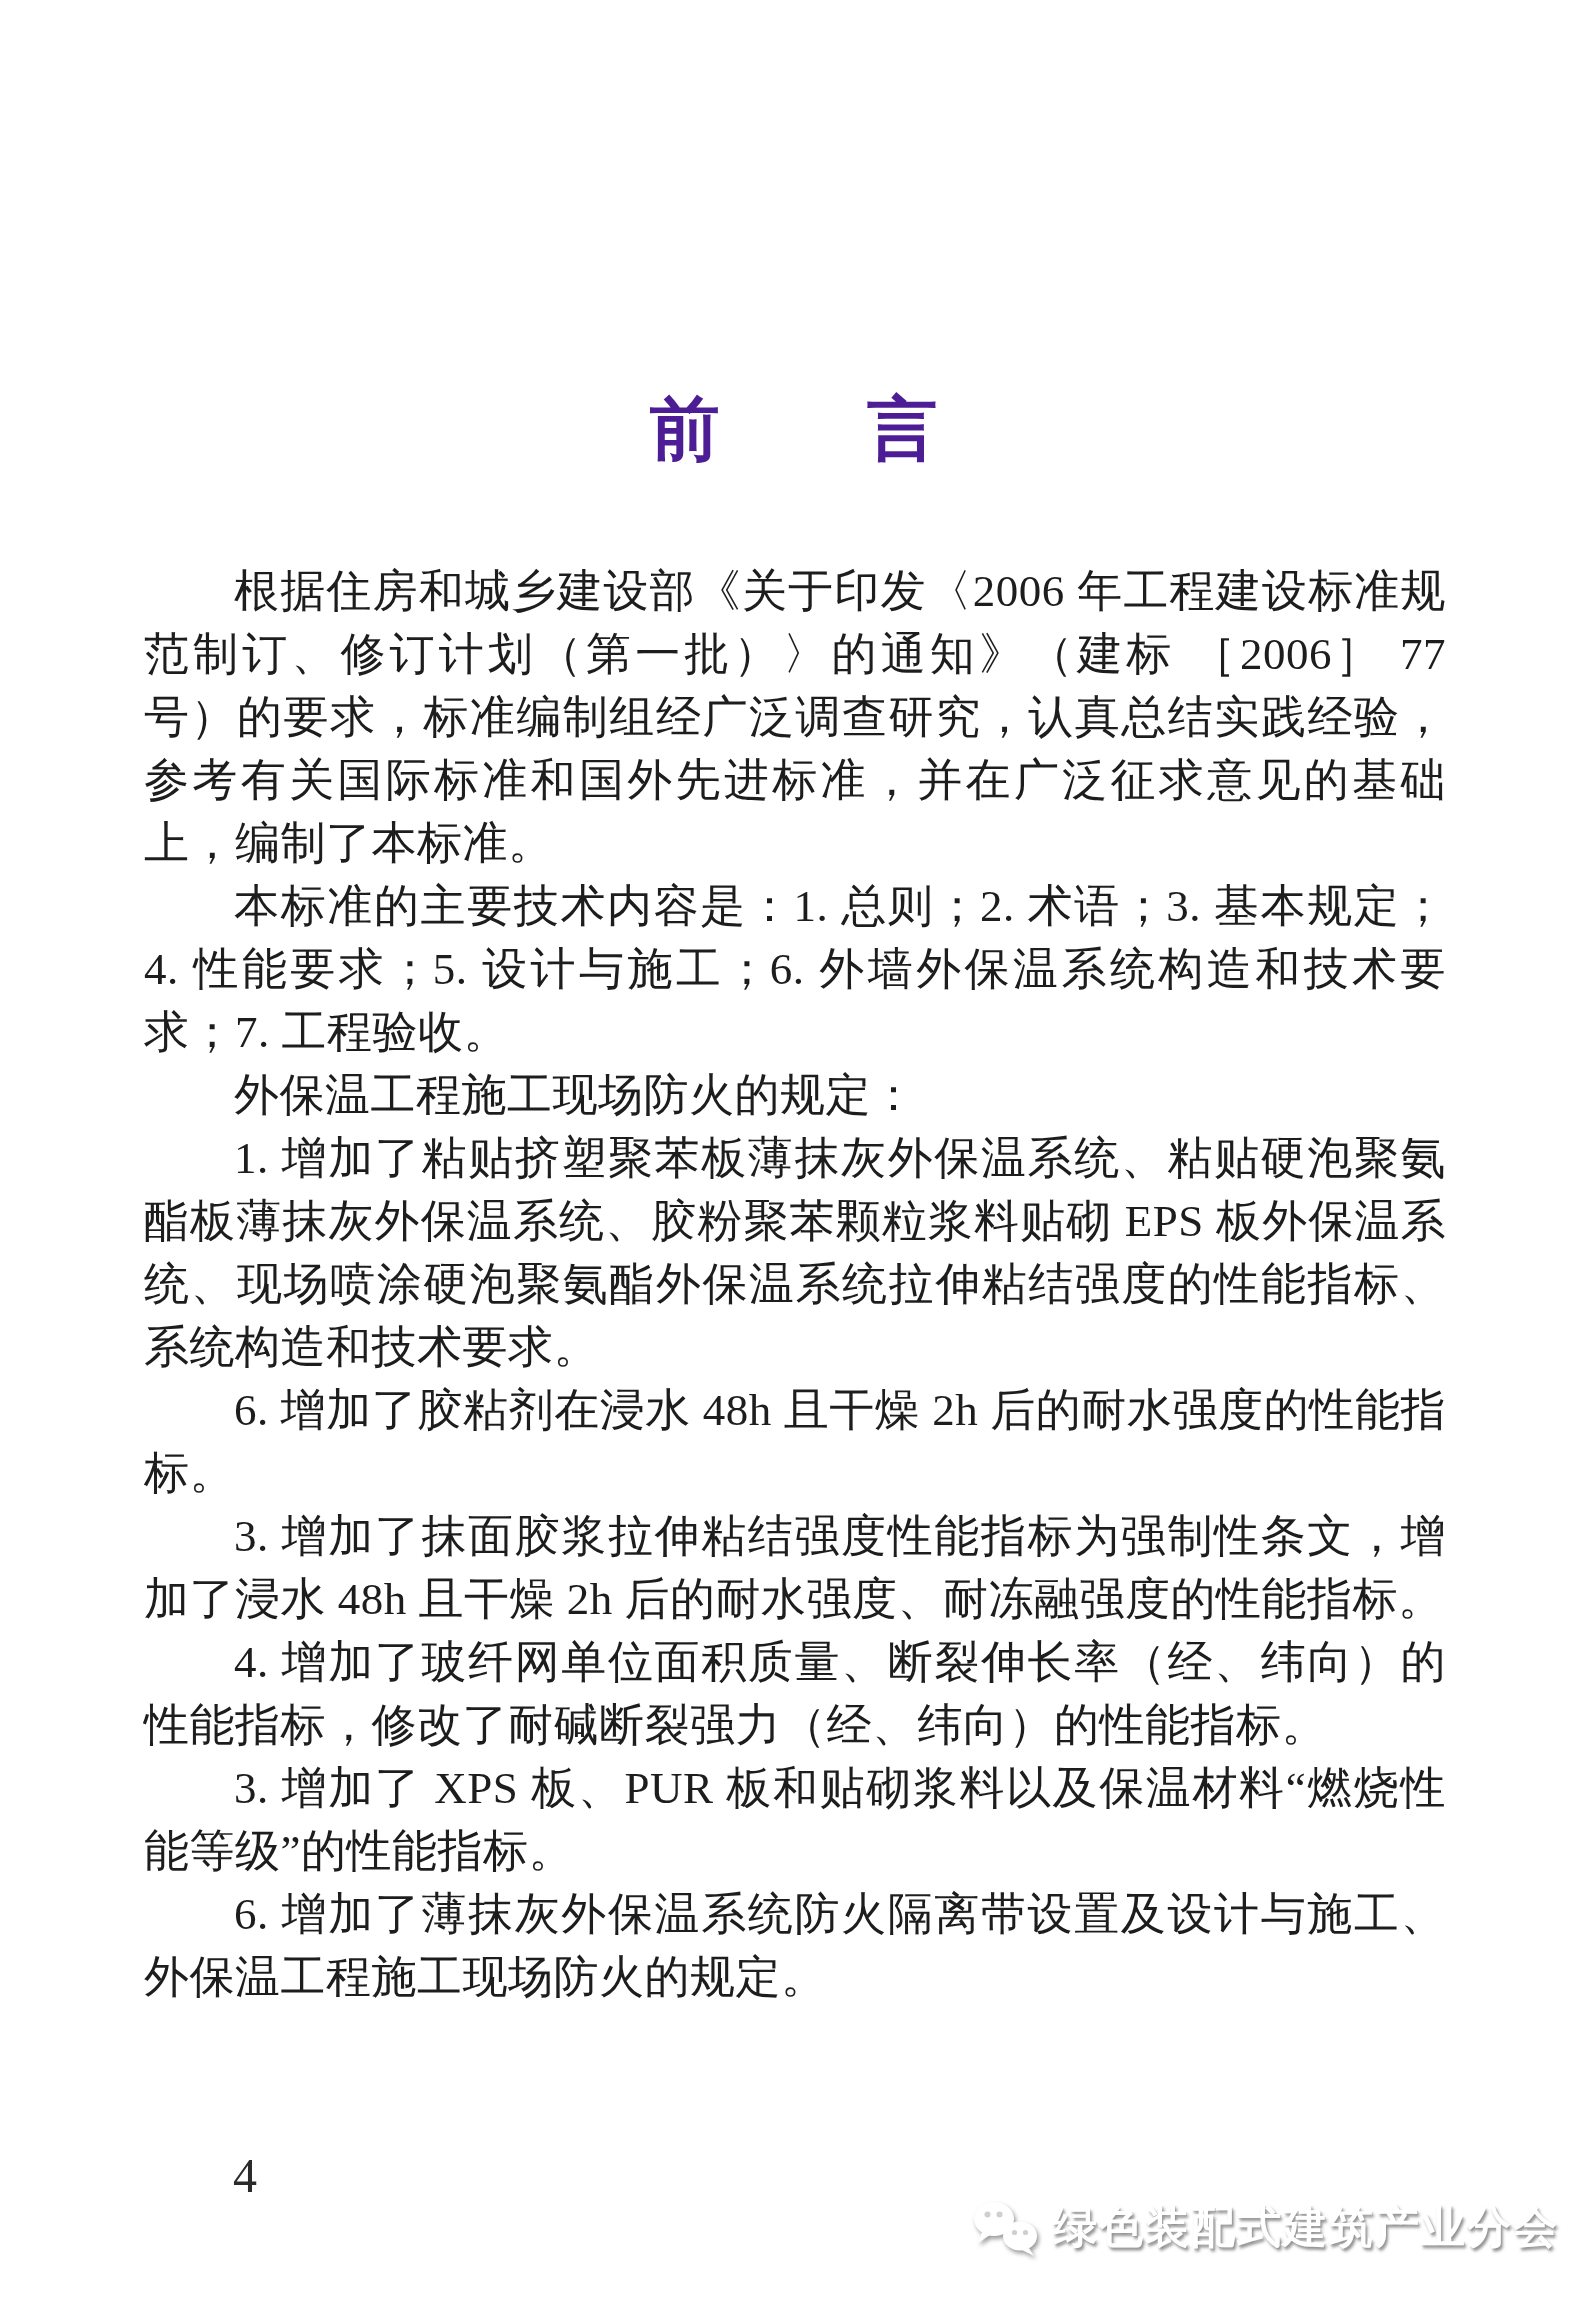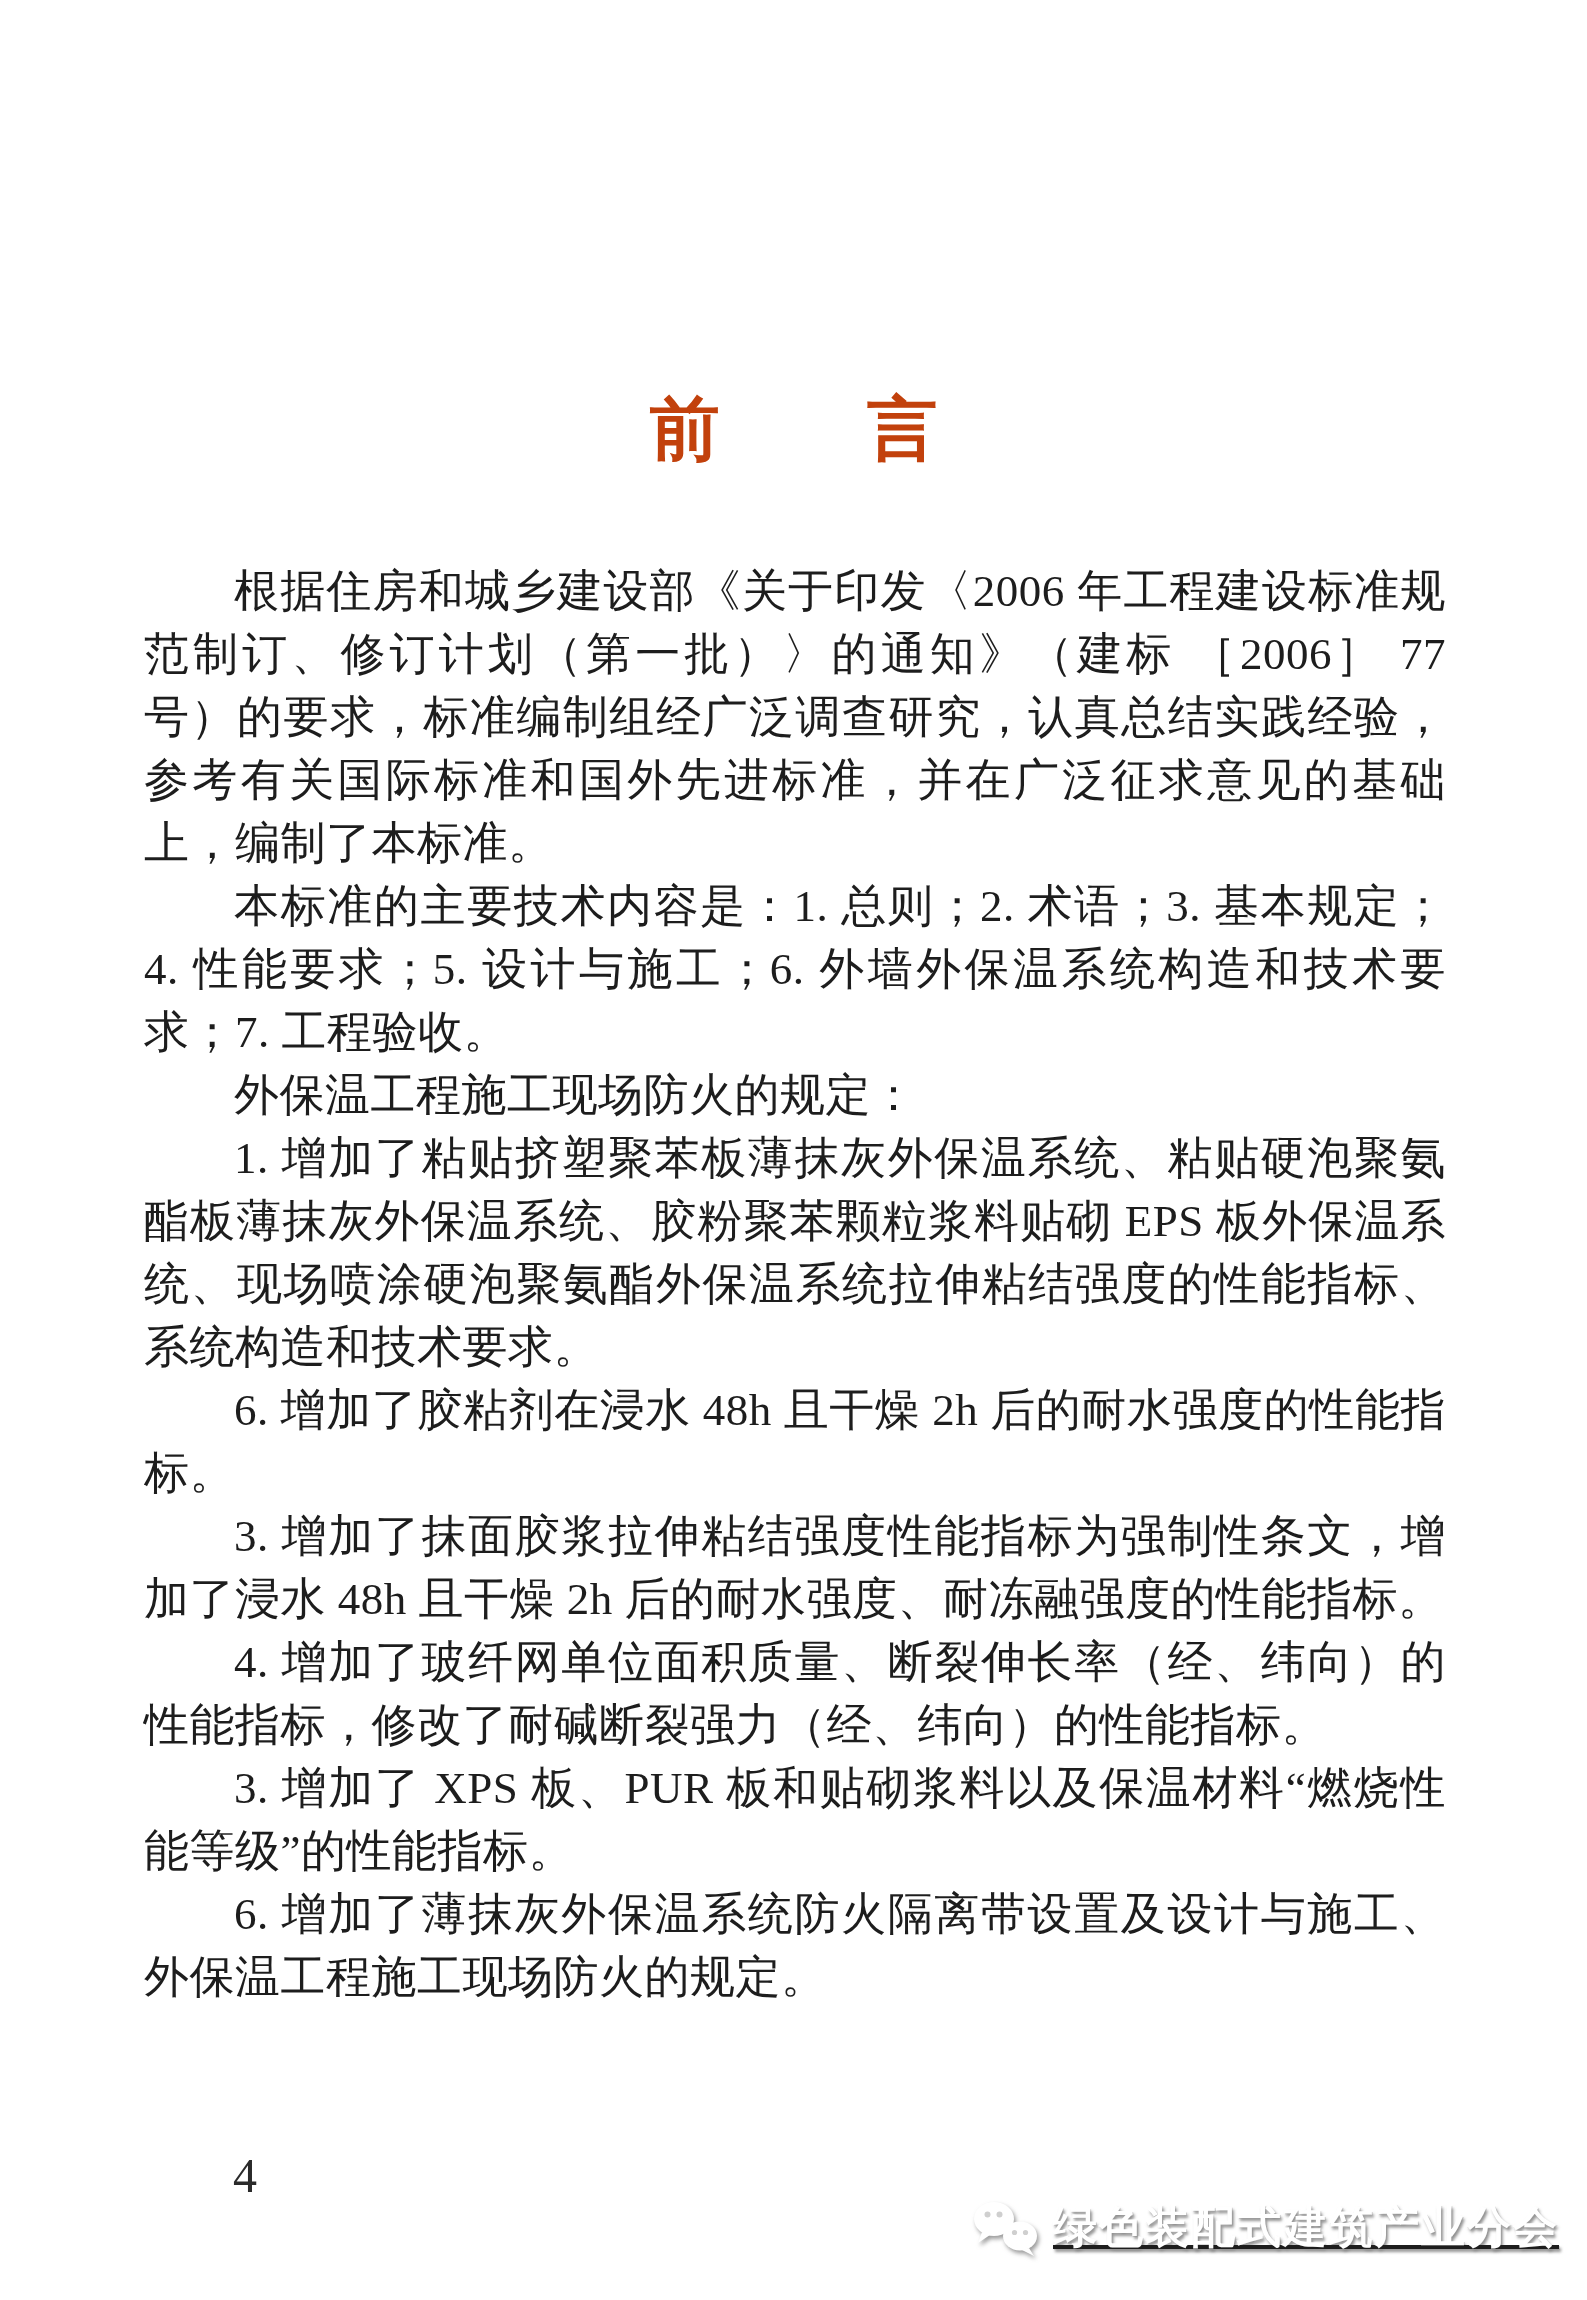--- a/index.html
+++ b/index.html
@@ -18,21 +18,21 @@
   }
   .doc-title {
     position: absolute;
     top: 383px;
     left: 0;
     width: 100%;
     margin: 0;
     text-align: center;
     font-size: 70px;
     font-weight: 700;
-    color: #c2410c;
+    color: #4c1d95;
   }
   .doc-title .title-char + .title-char {
     margin-left: 130px;
   }
   .doc-body {
     position: absolute;
     top: 560px;
     left: 144px;
     width: 1302px;
     font-size: 45px;
@@ -55,21 +55,20 @@
     color: #2a2a2a;
   }
   .watermark {
     position: absolute;
     top: 2198px;
     right: 28px;
     display: flex;
     align-items: center;
     gap: 10px;
     user-select: none;
-    text-decoration: underline;
   }
   .watermark-text {
     font-family: "Liberation Sans", "DejaVu Sans", sans-serif;
     font-size: 44px;
     font-weight: 700;
     letter-spacing: 2px;
     color: #ffffff;
     text-shadow: 2px 3px 3px rgba(130,130,130,0.85), 1px 1px 0 rgba(200,200,200,0.6);
   }
   .wechat-logo {

